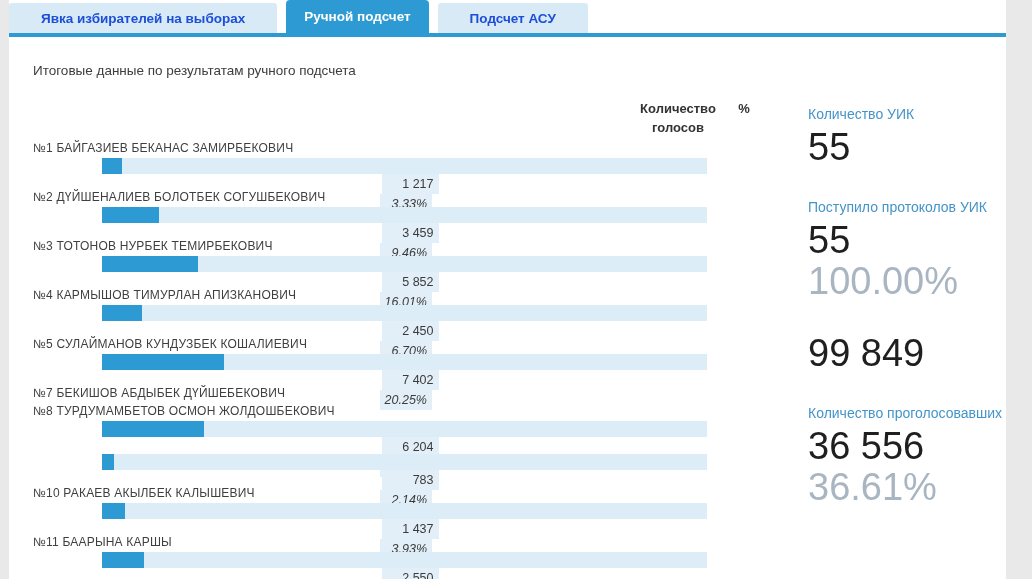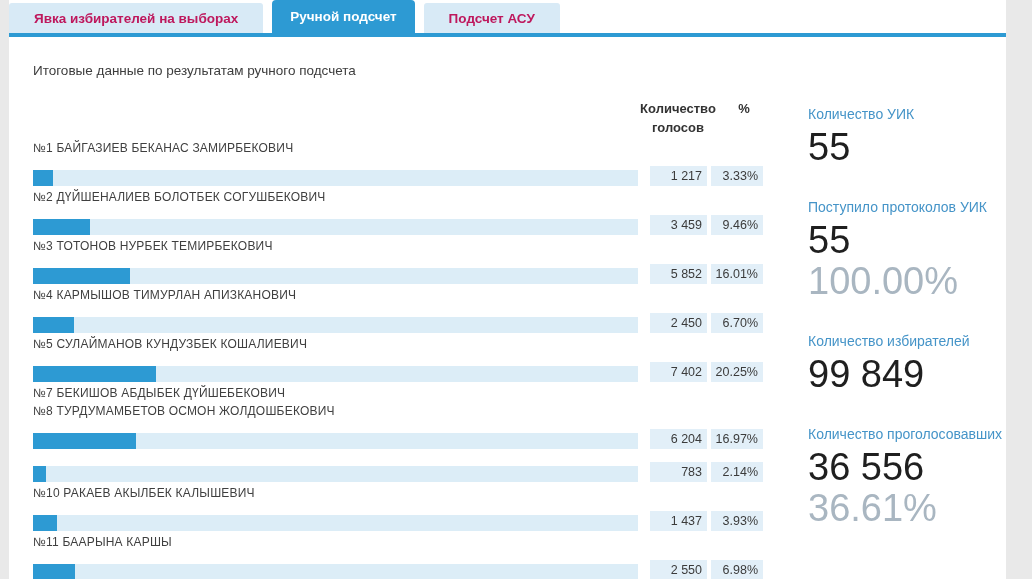--- a/index.html
+++ b/index.html
@@ -9,22 +9,22 @@
     font-family:"Liberation Sans", sans-serif;
     -webkit-font-smoothing:antialiased;
   }
   .content{
     position:absolute;left:9px;top:0;width:997px;height:579px;background:#ffffff;
   }
   
   .tabbar{display:flex;align-items:flex-end;height:33px;background:#ffffff;}
   .tab{
     height:30px;display:flex;align-items:center;justify-content:center;
-    padding:0 25px;margin-right:9px;cursor:pointer;
-    background:#d8eaf6;color:#be185d;font-size:13.5px;font-weight:600;
+    padding:0 32px;margin-right:9px;cursor:pointer;
+    background:#d8eaf6;color:#1d4ed8;font-size:13.5px;font-weight:600;
     border-radius:3px 3px 0 0;white-space:nowrap;
   }
   .tab.active{
     height:33px;background:#2d9ad3;color:#ffffff;font-weight:700;
     border-radius:4px 4px 0 0;padding:0 18px;
   }
   .tab-strip{height:4px;background:#2d9ad3;}
   
   .subtitle{margin:26px 0 0 24px;font-size:13.5px;color:#3d3d3d;}
   
@@ -32,30 +32,30 @@
   .left{width:742px;flex:none;}
   .col-headers{position:relative;height:42px;}
   .col-h{position:absolute;top:0;font-size:13px;font-weight:700;color:#333333;
          text-align:center;line-height:1.45;}
   .votes-h{left:600px;width:90px;}
   .pct-h{left:661px;width:100px;}
   
   .row{margin-bottom:5px;}
   .row-name{font-size:12px;color:#3f3f3f;margin-bottom:3px;line-height:13px;
             letter-spacing:.2px;white-space:nowrap;}
-  .bar-line{display:flex;align-items:flex-end;height:28px;}
+  .bar-line{display:flex;align-items:center;height:28px;flex-direction:column;}
   .track{width:605px;height:16px;background:#dcedf7;flex:none;}
   .fill{height:100%;}
   .vbox,.pbox{
     height:20px;flex:none;background:#e2eff8;color:#3b3b3b;font-size:12.5px;
     display:flex;align-items:center;justify-content:flex-end;
     padding-right:5px;box-sizing:border-box;
   }
   .vbox{width:57px;margin-left:12px;}
-  .pbox{width:52px;margin-left:4px;}
+  .pbox{width:52px;margin-left:4px;font-style:italic;}
   
   .right{margin-left:33px;margin-top:6px;width:210px;}
   .stat{margin-bottom:31px;}
   .stat-label{font-size:14px;color:#4594c8;margin-bottom:5px;white-space:nowrap;}
   .stat-value{font-size:38px;font-weight:300;color:#1f1f1f;line-height:1.08;}
   .stat-pct{font-size:38px;font-weight:300;color:#a9b6c1;line-height:1.08;}
 </style>
 </head>
 <body>
 
@@ -175,21 +175,20 @@
         <div class="stat">
           <div class="stat-label">Количество УИК</div>
           <div class="stat-value">55</div>
         </div>
         <div class="stat">
           <div class="stat-label">Поступило протоколов УИК</div>
           <div class="stat-value">55</div>
           <div class="stat-pct">100.00%</div>
         </div>
         <div class="stat">
-          <div class="stat-label">Количество избирателей</div>
           <div class="stat-value">99 849</div>
         </div>
         <div class="stat">
           <div class="stat-label">Количество проголосовавших</div>
           <div class="stat-value">36 556</div>
           <div class="stat-pct">36.61%</div>
         </div>
       </div>
   </div>
 

